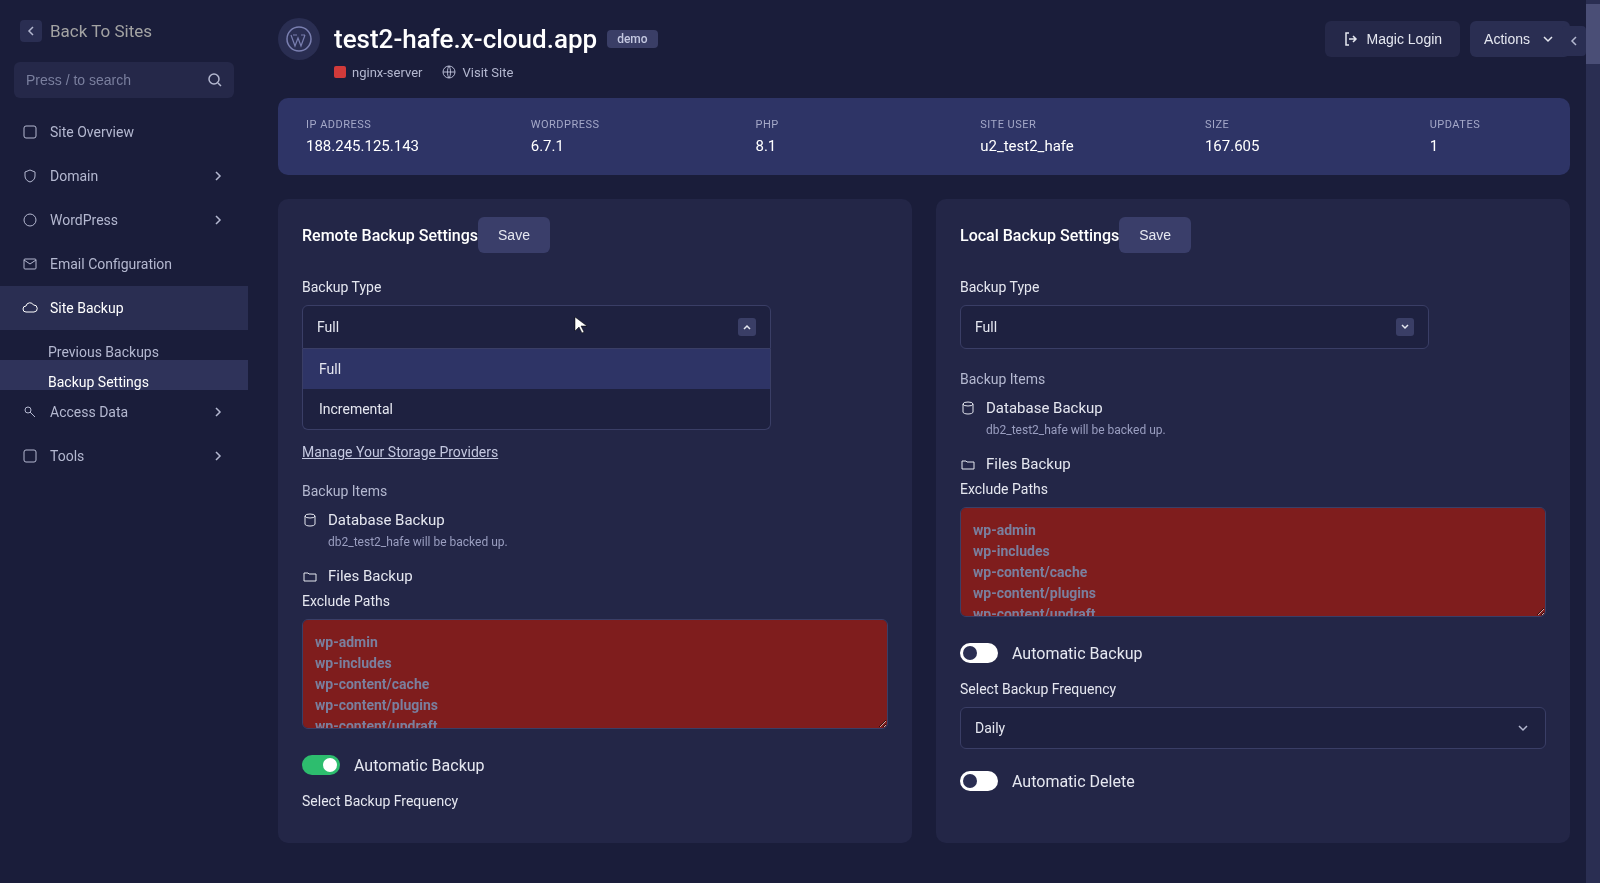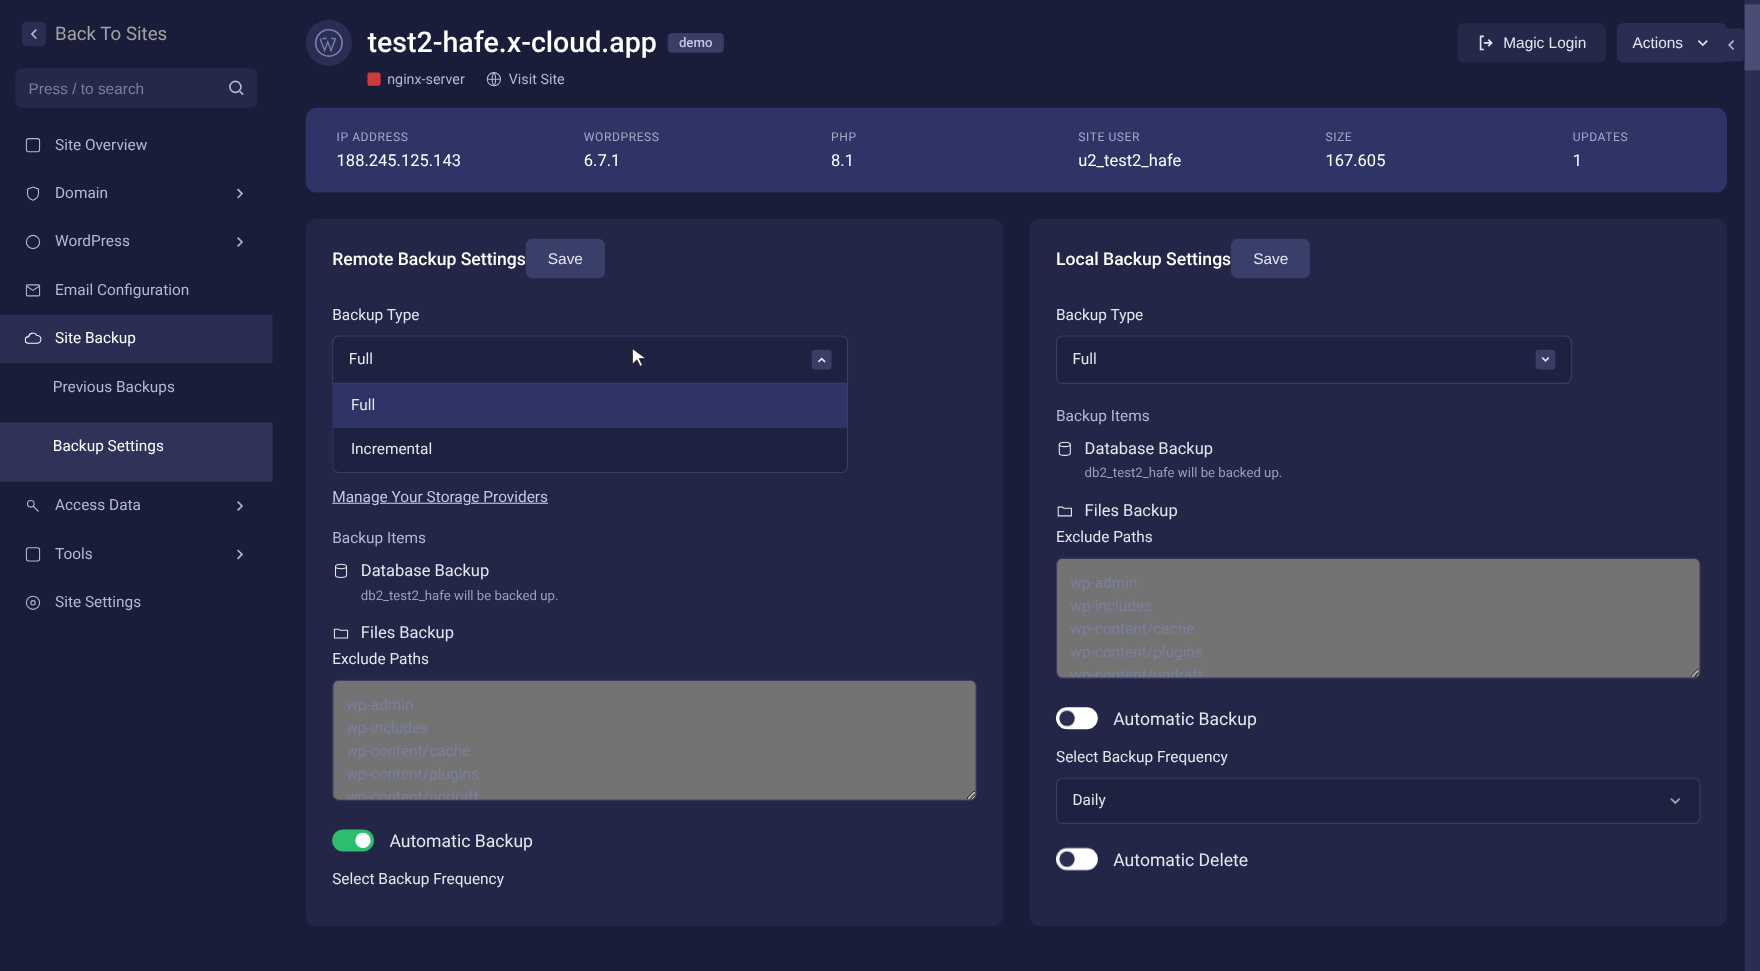--- a/index.html
+++ b/index.html
@@ -58,21 +58,21 @@
   align-items: center;
   gap: 12px;
   padding: 14px 22px;
   color: #b4b8d0;
   font-size: 14px;
   cursor: pointer;
 }
 .nav-item.active { background: #2a2e52; color: #fff; }
 .nav-item .chevron { margin-left: auto; }
 .nav-sub {
-  padding: 14px 22px 24px 48px;
+  padding: 14px 22px 0 48px;
   color: #b4b8d0;
   font-size: 14px;
   cursor: pointer;
 }
 .nav-sub.active { background: #2f335a; color: #fff; }
 .icon { width: 16px; height: 16px; display: inline-flex; align-items: center; justify-content: center; flex-shrink: 0; }
 
 .main { flex: 1; overflow-y: auto; background: #1a1d3a; position: relative; }
 
 .header {
@@ -222,29 +222,30 @@
   font-size: 14px;
   margin-top: 14px;
   display: inline-block;
   cursor: pointer;
 }
 .section-label { font-size: 14px; color: #b4b8d0; margin-top: 22px; margin-bottom: 12px; }
 .backup-row { display: flex; align-items: center; gap: 10px; font-size: 15px; margin-bottom: 6px; }
 .backup-sub { font-size: 12px; color: #9a9ec0; margin-left: 26px; margin-bottom: 18px; }
 .textarea {
   width: 100%;
-  background: #737373;
+  background: #7f1d1d;
   border: 1px solid #3a3e66;
   border-radius: 6px;
   padding: 12px;
   color: #e5e7f0;
   font-size: 14px;
   font-family: inherit;
   resize: vertical;
   min-height: 110px;
+  font-weight: bold;
 }
 .textarea::placeholder { color: #7a7f9e; line-height: 1.5; }
 .toggle-row { display: flex; align-items: center; gap: 14px; margin-top: 22px; }
 .toggle {
   width: 38px; height: 20px;
   background: #3a3e66;
   border-radius: 10px;
   position: relative;
   cursor: pointer;
 }
@@ -392,29 +393,20 @@
               <rect x="1" y="1" width="12" height="12" rx="2" stroke="#b4b8d0" fill="none"></rect>
             </svg>
           </span>
         <span>Tools</span>
         <span class="chevron icon">
             <svg width="8" height="10">
               <path d="M2 1l4 4-4 4" stroke="#b4b8d0" stroke-width="1.5" fill="none"></path>
             </svg>
           </span>
       </div>
-      <div class="nav-item">
-        <span class="icon">
-            <svg width="14" height="14" viewBox="0 0 14 14">
-              <circle cx="7" cy="7" r="2" stroke="#b4b8d0" fill="none"></circle>
-              <circle cx="7" cy="7" r="6" stroke="#b4b8d0" fill="none"></circle>
-            </svg>
-          </span>
-        <span>Site Settings</span>
-      </div>
     </div>
   </div>
 
   <div class="main">
     <div class="header">
       <div class="header-top">
         <div class="wp-logo">
           <svg width="26" height="26" viewBox="0 0 26 26">
               <circle cx="13" cy="13" r="12" stroke="#7a7fb0" stroke-width="1.5" fill="none"></circle>
               <path d="M5 9l4 11 3-8 3 8 4-11M7 9h4M15 9h4" stroke="#7a7fb0" stroke-width="1.2" fill="none"></path>

